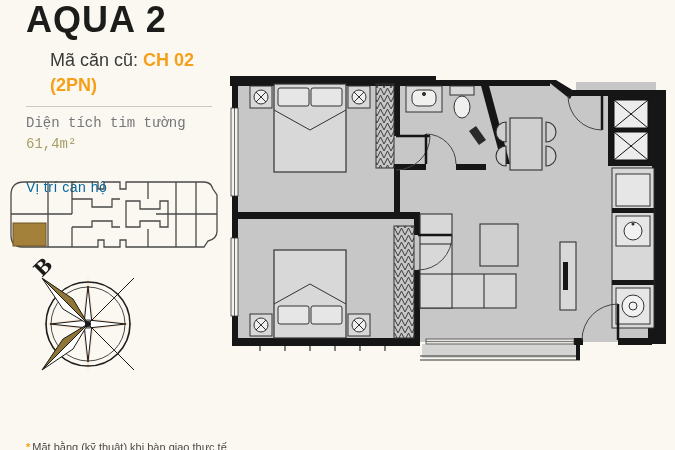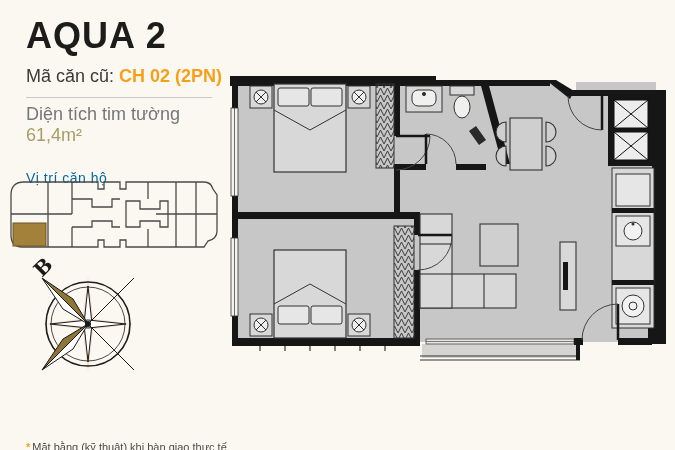--- a/index.html
+++ b/index.html
@@ -5,26 +5,26 @@
   html,body{margin:0;padding:0;}
   body{
     width:675px;height:450px;position:relative;overflow:hidden;
     background:#fbf8f1;
     font-family:"Liberation Sans", sans-serif;
     -webkit-font-smoothing:antialiased;
   }
   .left-panel{position:absolute;left:26px;top:0;width:200px;}
   .title{
     font-size:36px;font-weight:800;color:#1c1c1a;letter-spacing:1px;
-    margin:0;line-height:40px;padding-top:16px;
+    margin:0;line-height:40px;padding-top:0px;
   }
-  .codes{margin-top:8px;font-size:18px;line-height:25px;color:#3a3a38;}
+  .codes{margin-top:8px;font-size:18px;line-height:25px;color:#3a3a38;margin-left:24px;}
   .codes .accent{color:#f6a01a;font-weight:700;}
   .divider{height:1px;background:#c9c9c9;width:186px;margin:8px 0 6px 0;}
-  .areas{font-size:18px;line-height:21px;color:#76777a;}
+  .areas{font-size:14px;line-height:21px;color:#76777a;font-family:Liberation Mono, monospace;}
   .areas .val{color:#a79d66;}
   .loc-label{margin-top:24px;font-size:14px;color:#0369a1;letter-spacing:.5px;}
   .plate{position:absolute;left:8px;top:179px;}
   .compass{position:absolute;left:24px;top:258px;}
   .plan{position:absolute;left:230px;top:74px;}
   .footnote{
     position:absolute;left:26px;top:441px;width:420px;
     font-size:11px;color:#4a4a48;white-space:nowrap;
   }
   .footnote .mark{color:#f6a01a;font-weight:700;margin-right:2px;}

